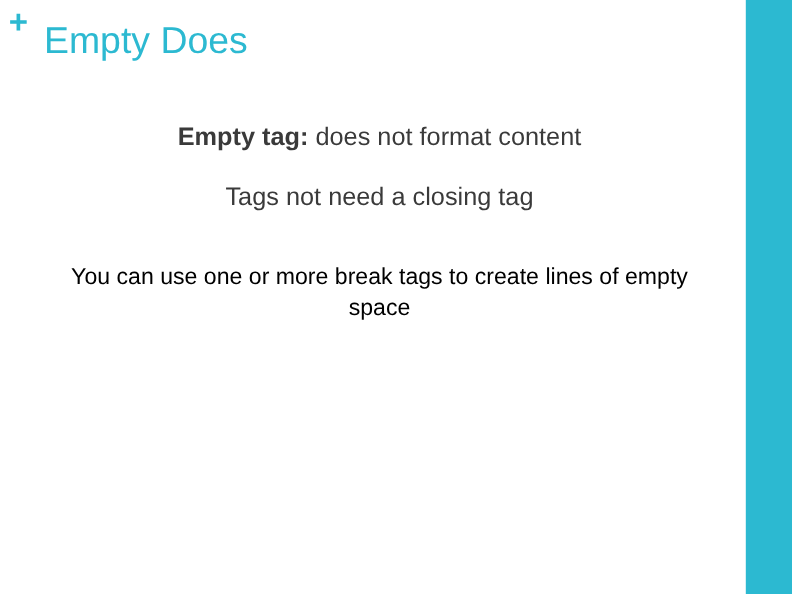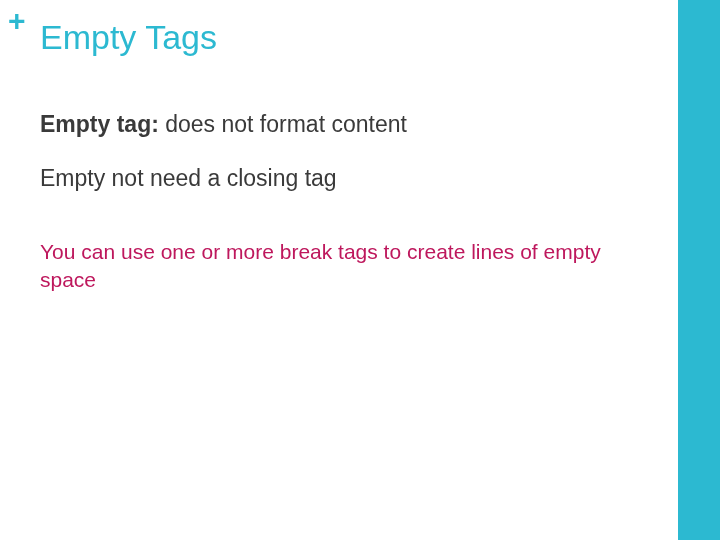--- a/index.html
+++ b/index.html
@@ -40,48 +40,49 @@
     left: 40px;
     font-size: 34px;
     color: #2cb9d1;
     font-weight: 400;
   }
   .content {
     position: absolute;
     top: 110px;
     left: 40px;
     right: 70px;
+    text-align: center;
   }
   .line {
     font-size: 23px;
     color: #3a3a3a;
     margin-bottom: 24px;
     line-height: 1.3;
   }
   .line .bold {
     font-weight: 700;
   }
   .gap {
     height: 20px;
   }
   .sub {
     font-size: 21px;
-    color: #be185d;
+    color: #000000;
     line-height: 1.35;
   }
 </style>
 </head>
 <body>
 
 <div class="slide">
   <div class="side-bar"></div>
   <div class="plus-icon">+</div>
-  <div class="title">Empty Tags</div>
+  <div class="title">Empty Does</div>
 
   <div class="content">
     <div class="line">
       <span class="bold">Empty tag:</span><span> does not format content</span>
     </div>
-    <div class="line">Empty not need a closing tag</div>
+    <div class="line">Tags not need a closing tag</div>
     <div class="gap"></div>
     <div class="sub">You can use one or more break tags to create lines of empty space</div>
   </div>
 </div>
 
 </body></html>

